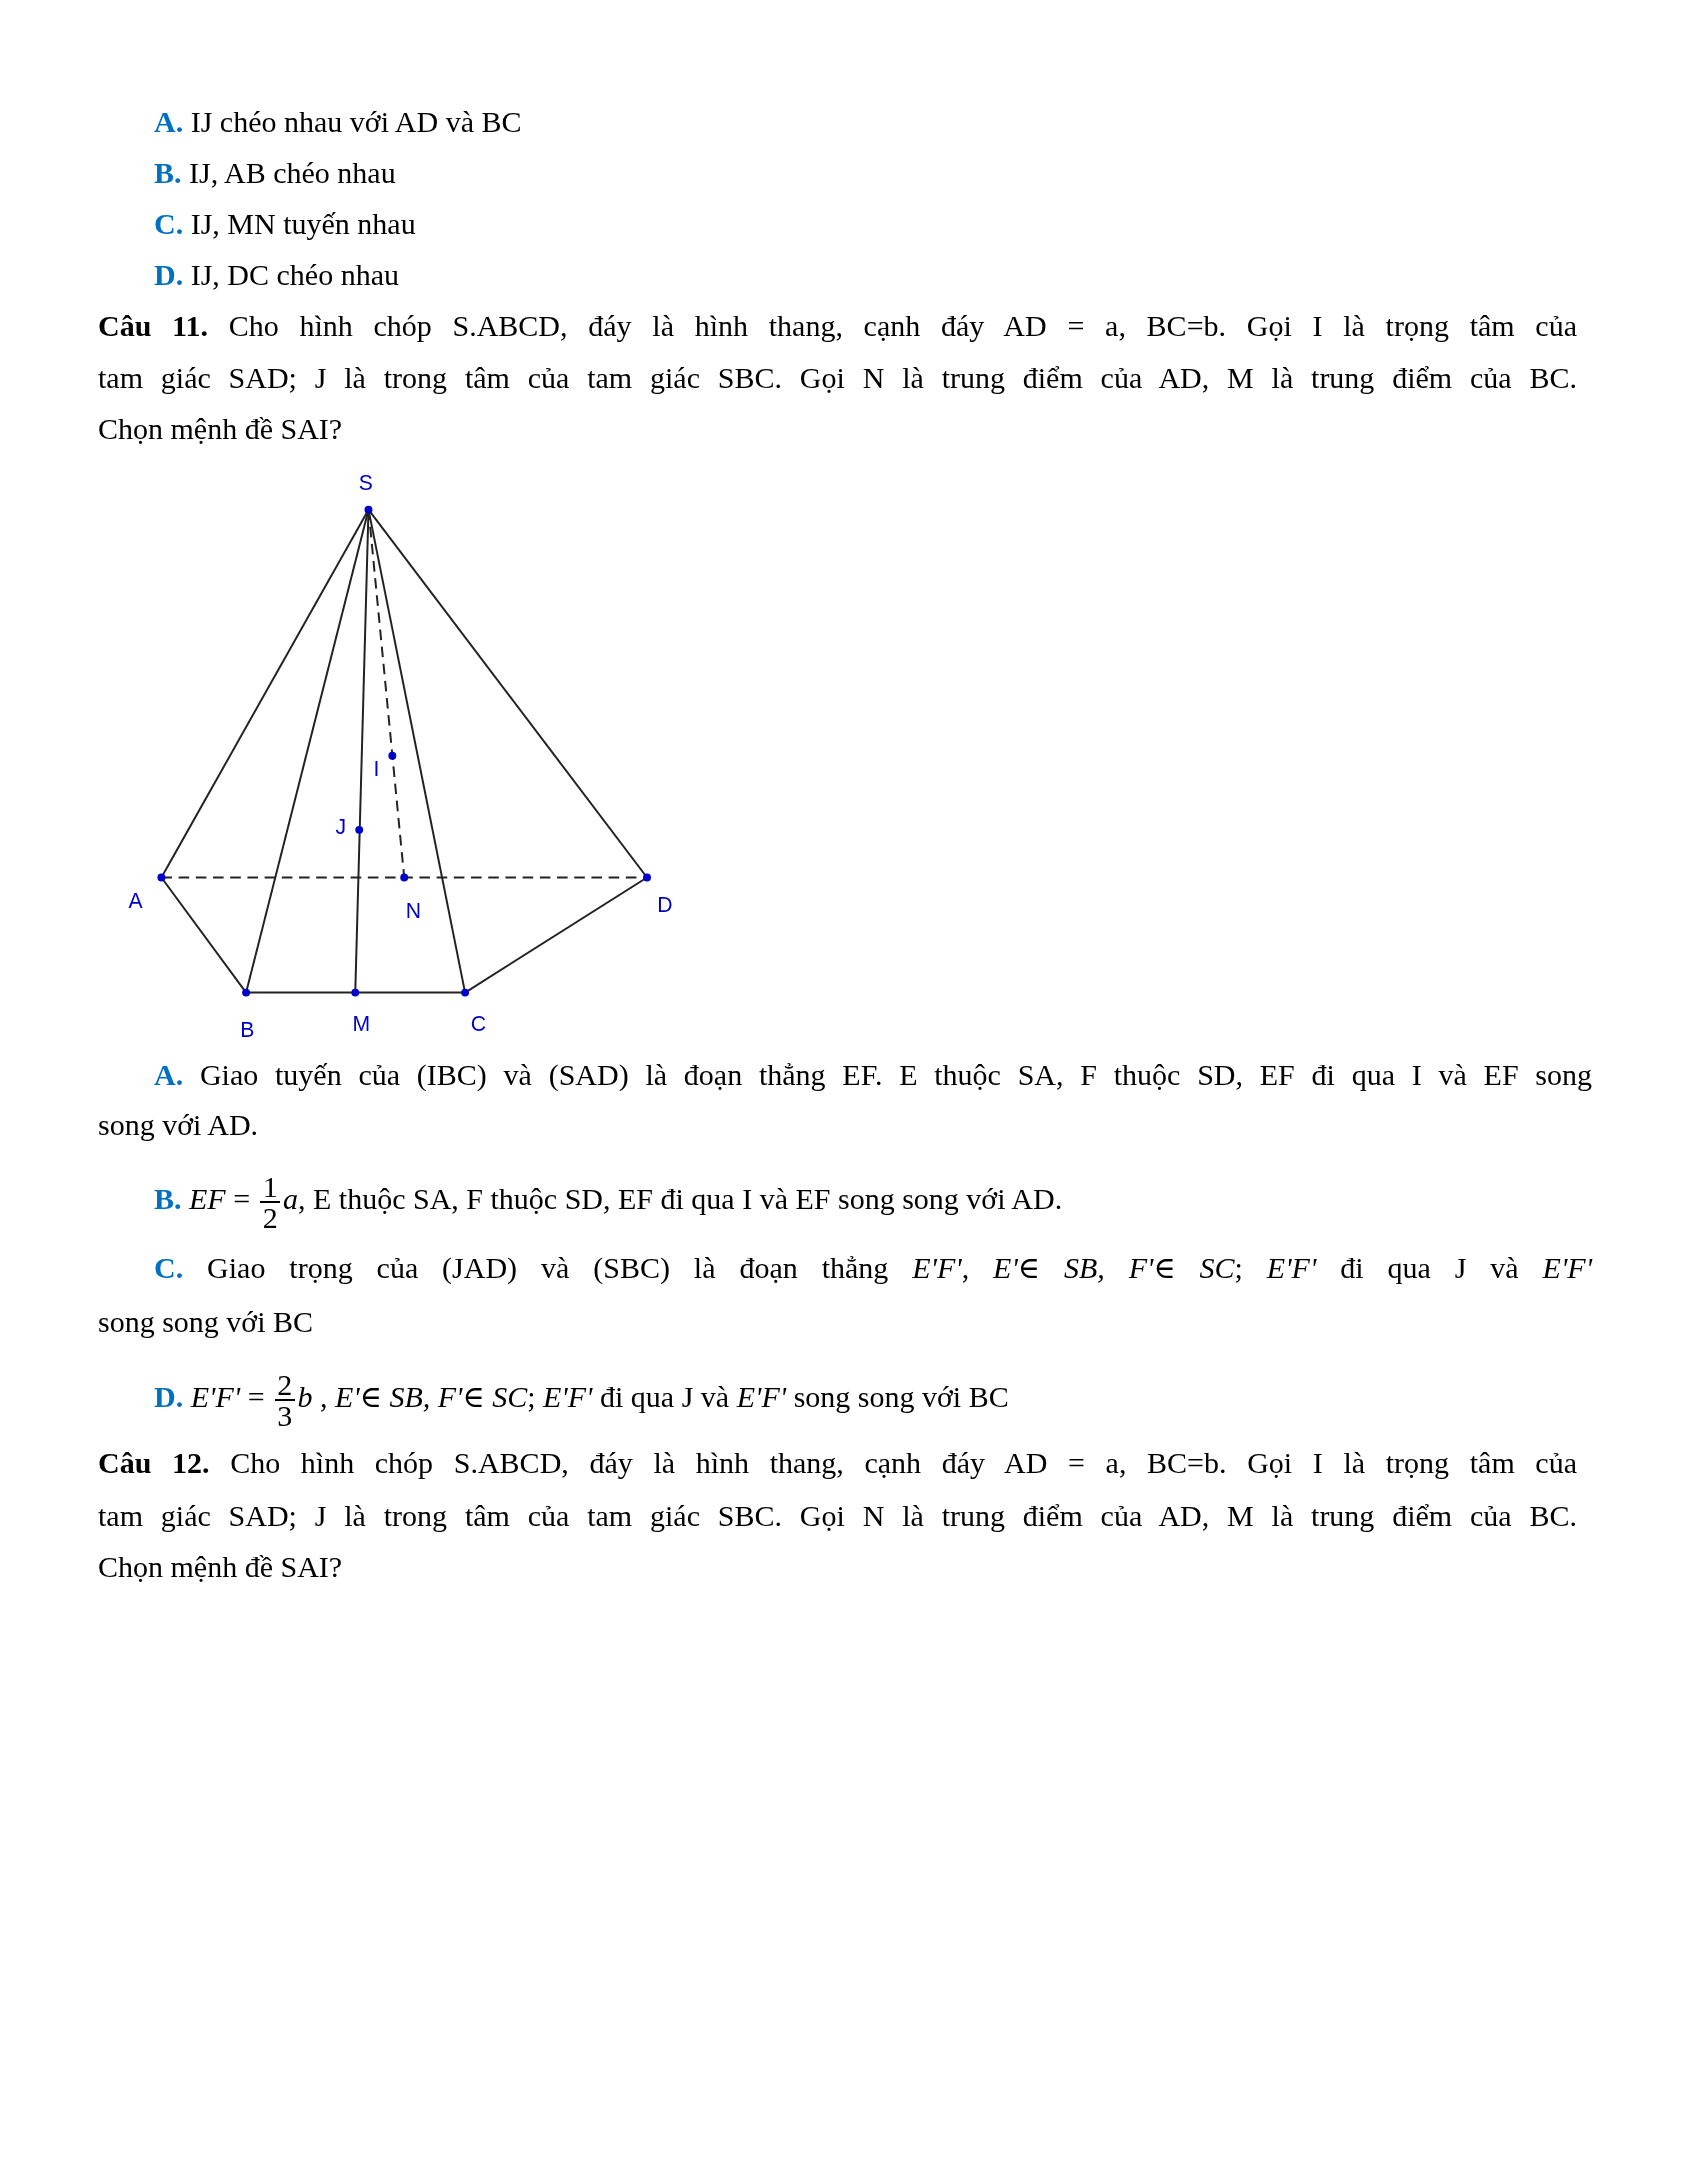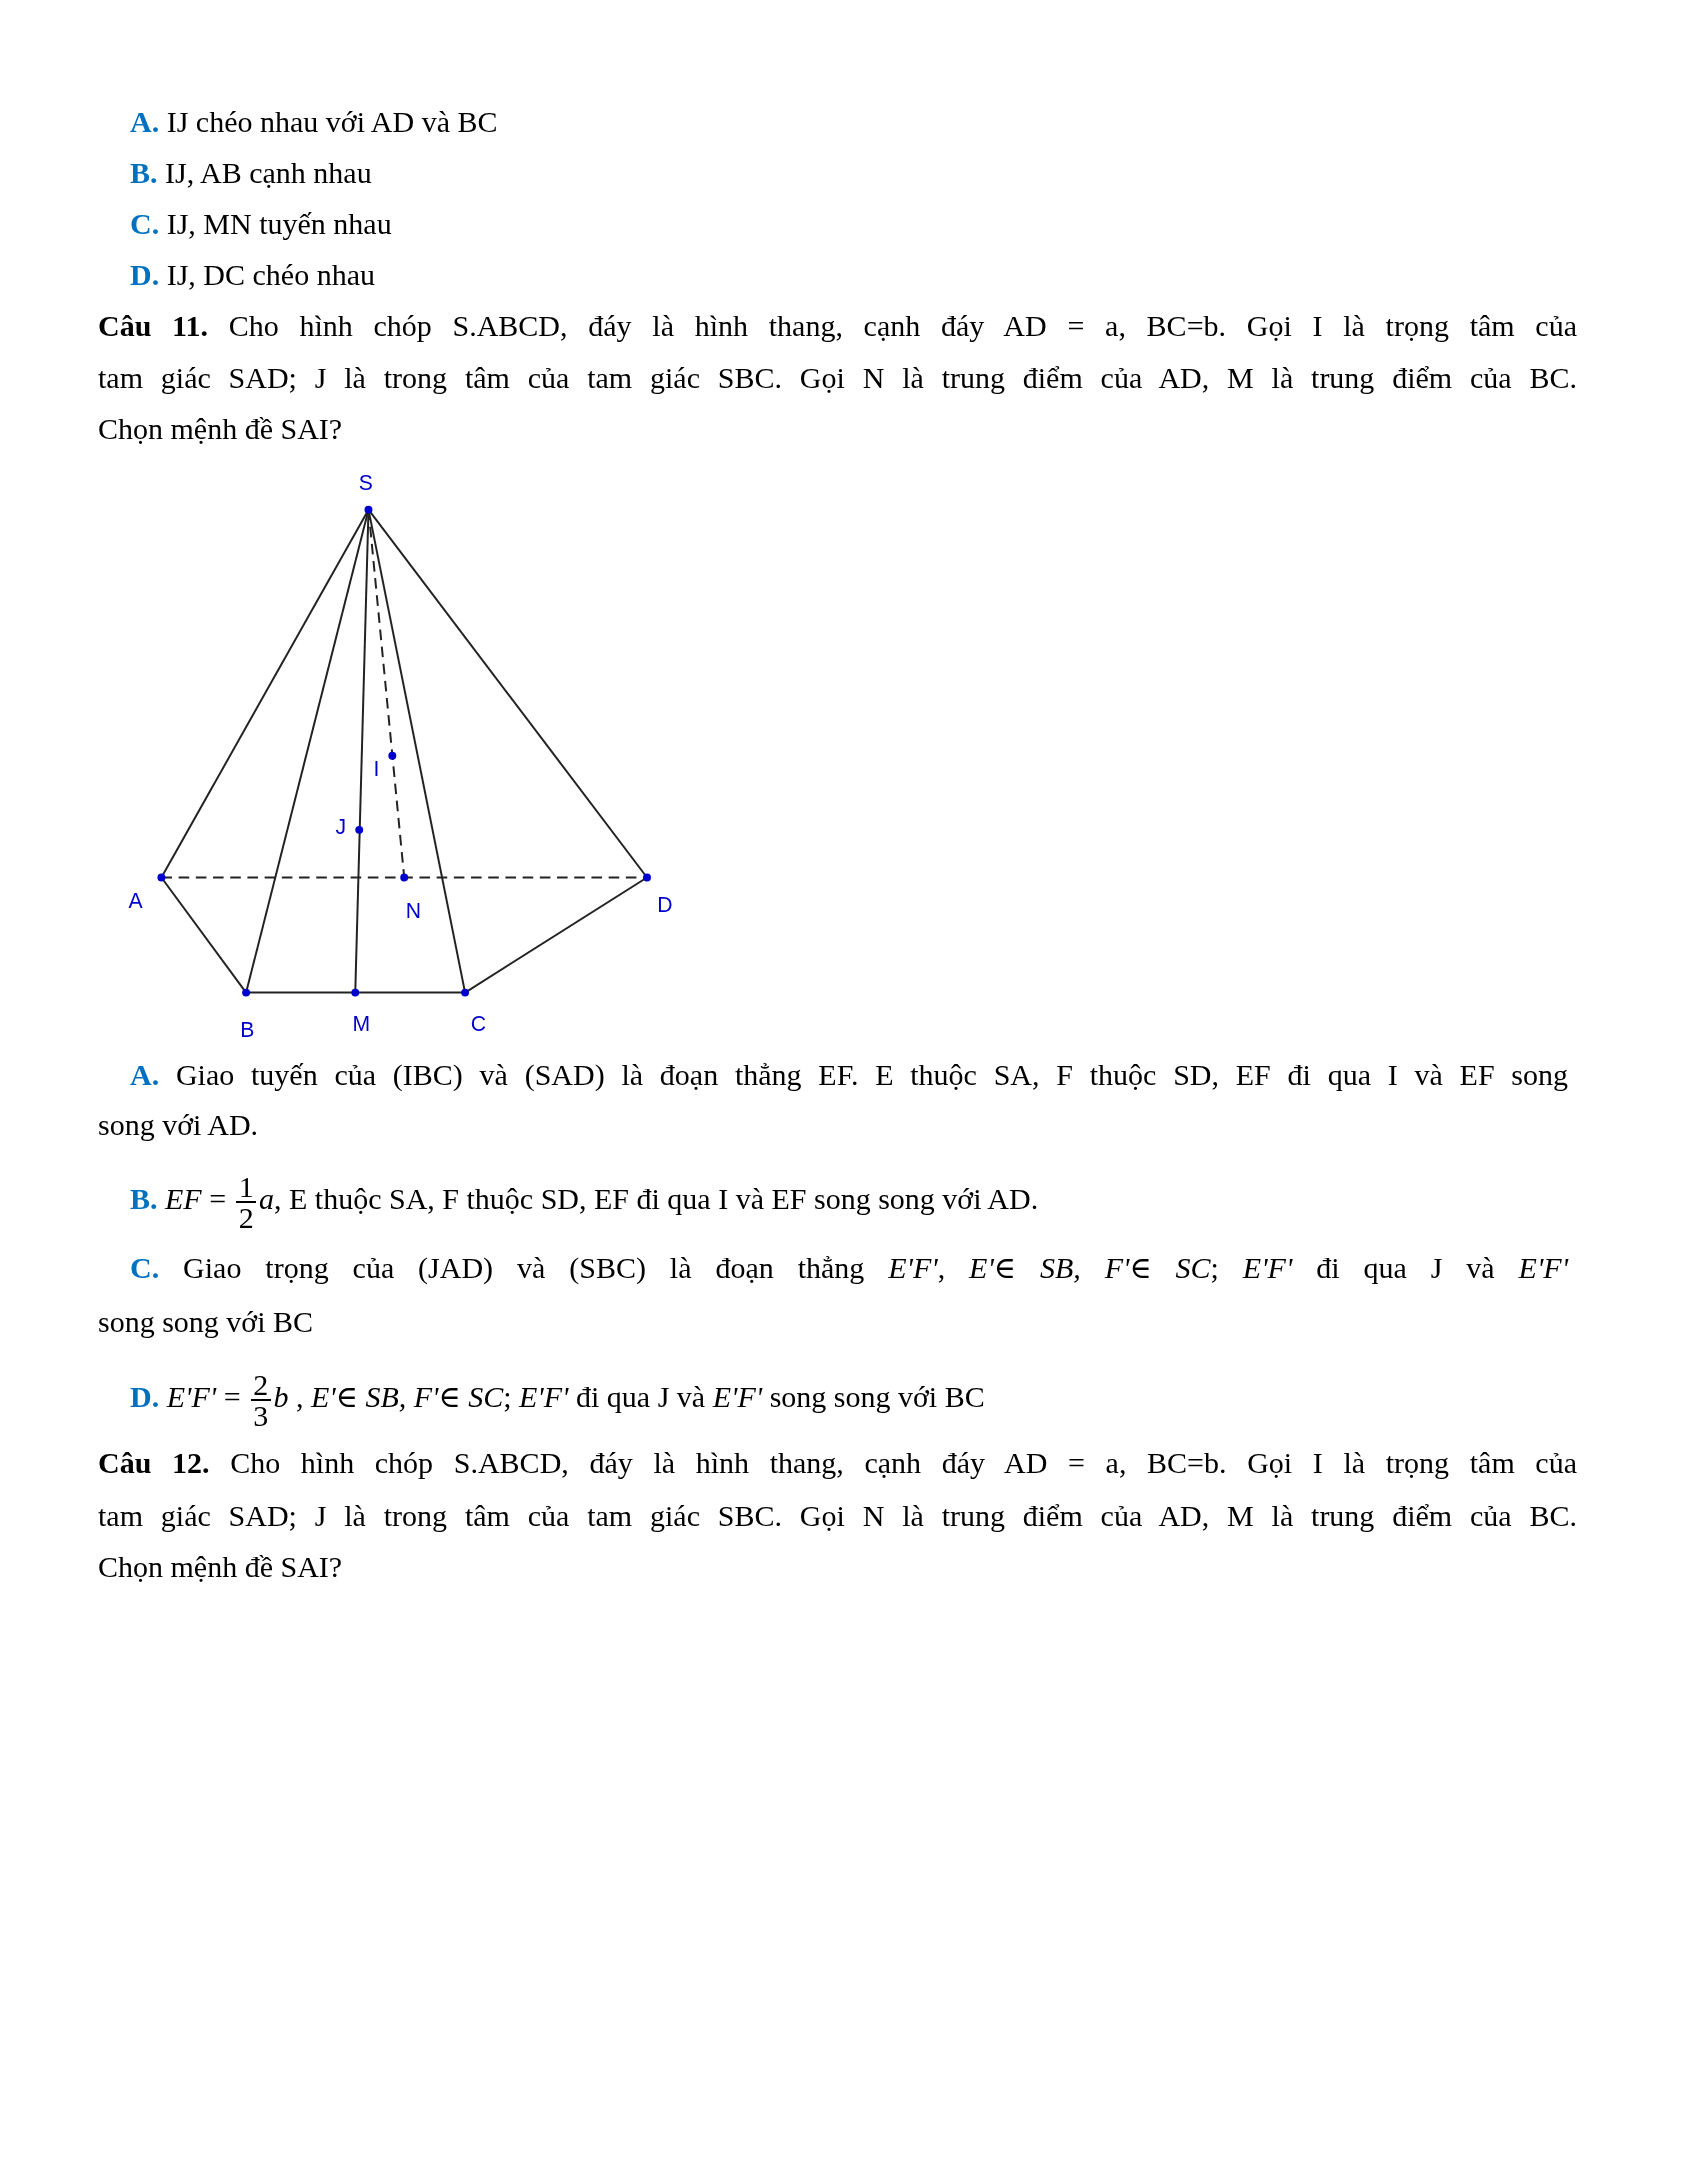--- a/index.html
+++ b/index.html
@@ -1,32 +1,32 @@
 <!DOCTYPE html>
 <html style="font-size:10.6px"><head>
 <meta charset="utf-8">
 <style>
   html, body { margin:0; padding:0; background:#ffffff; }
   body { width:1687px; height:2183px; position:relative; font-family:"Liberation Serif","DejaVu Serif",serif; color:#000; font-size:30px; }
   .line { position:absolute; left:98px; width:1479px; white-space:nowrap; line-height:40px; }
   .just { text-align:justify; text-align-last:justify; white-space:normal; }
-  .ind { left:130px; width:1438px; }
+  .ind { left:154px; width:1438px; }
   .opt { color:#0070c0; font-weight:bold; }
   .q { color:#000000; font-weight:bold; }
   .m { font-style:italic; }
   .frac { display:inline-block; vertical-align:middle; text-align:center; font-style:normal; margin:0 2.6px; line-height:29px; }
   .frac span { display:block; }
   .frac .num { border-bottom:2px solid #000; padding:0 2.6px; }
   svg text { font-family:"Liberation Sans","DejaVu Sans",sans-serif; }
 </style>
 </head>
 <body>
 
 <div class="line ind" style="top:102px;"><span class="opt">A.</span> <span>IJ chéo nhau với AD và BC</span></div>
-<div class="line ind" style="top:153px;"><span class="opt">B.</span> <span>IJ, AB cạnh nhau</span></div>
+<div class="line ind" style="top:153px;"><span class="opt">B.</span> <span>IJ, AB chéo nhau</span></div>
 <div class="line ind" style="top:204px;"><span class="opt">C.</span> <span>IJ, MN tuyến nhau</span></div>
 <div class="line ind" style="top:255px;"><span class="opt">D.</span> <span>IJ, DC chéo nhau</span></div>
 
 <div class="line just" style="top:306px;"><span class="q">Câu 11.</span> <span>Cho hình chóp S.ABCD, đáy là hình thang, cạnh đáy AD = a, BC=b. Gọi I là trọng tâm của</span></div>
 <div class="line just" style="top:358px;"><span>tam giác SAD; J là trong tâm của tam giác SBC. Gọi N là trung điểm của AD, M là trung điểm của BC.</span></div>
 <div class="line" style="top:409px;"><span>Chọn mệnh đề SAI?</span></div>
 
 <svg style="position:absolute;left:0;top:0;font-size:46px" width="1687" height="1059" viewBox="0 0 2550 1600">
   <g stroke="#222" stroke-width="3" fill="none">
     <line x1="557" y1="770" x2="244" y2="1326"></line>

